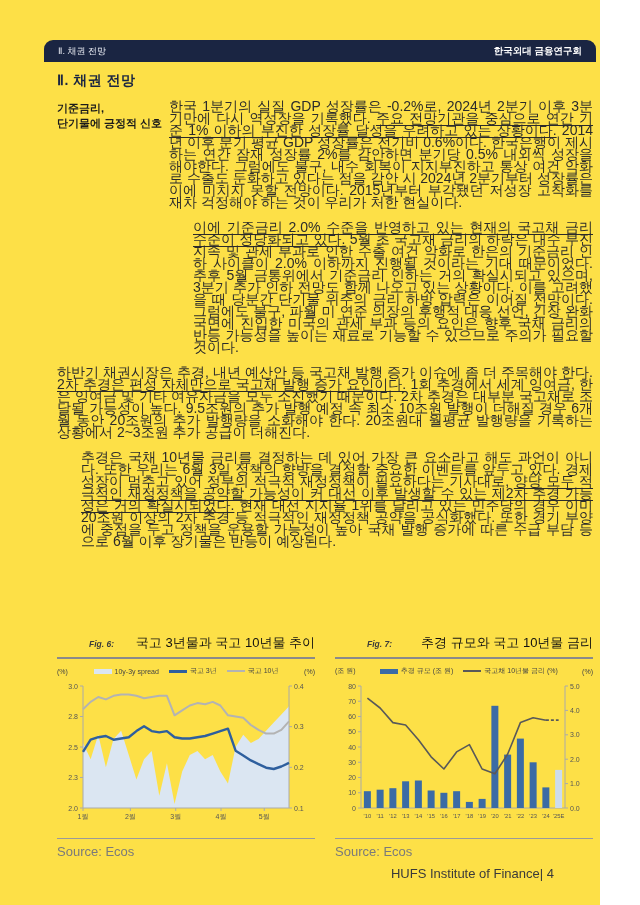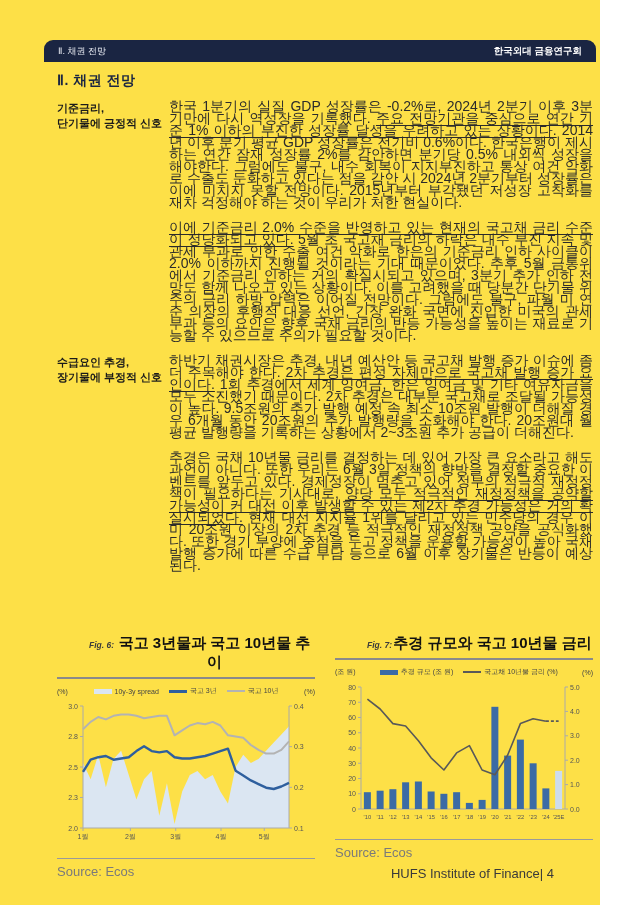--- a/index.html
+++ b/index.html
@@ -21,31 +21,31 @@
 
   
   .content { position:absolute; left:57px; top:100px; width:536px; }
   .row { display:flex; align-items:flex-start; }
   .row + .row { margin-top:13px; }
   .sidebar { width:112px; flex:0 0 112px; font-size:11px; font-weight:bold; color:#1a1a1a;
              line-height:14.5px; padding-top:1px; }
   .paras { flex:1; }
   .para { font-size:14px; line-height:12px; text-align:justify; color:#2b2b2b;
           word-break:break-all; }
-  .para + .para { margin-top:13px; }
+  .para + .para { margin-top:13px;margin-left:24px; }
   .para span.u { text-decoration:underline; text-underline-offset:2px; }
 
   
   .figures { position:absolute; left:57px; top:634px; width:536px;
              display:flex; justify-content:space-between; }
   .figbox { width:258px; }
   .figcap { display:flex; align-items:baseline; padding:0 0 5px 0; }
   .figlabel { font-size:8.5px; font-style:italic; font-weight:bold; color:#3c3c3c;
               margin-left:32px; }
-  .figtitle { flex:1; text-align:center; font-size:15px; font-weight:bold; color:#111; }
+  .figtitle { flex:1; text-align:right; font-size:13px; font-weight:normal; color:#111; }
   .figrule { border-top:2px solid #8a8a8a; margin-bottom:5px; }
   .legend { display:flex; align-items:center; justify-content:space-between;
             font-size:7px; color:#444; height:14px; margin-bottom:2px; }
   .legend .items { display:flex; align-items:center; gap:10px; flex:1; justify-content:center; }
   .legend .item { display:flex; align-items:center; gap:3px; }
   .sw-area { width:18px; height:5px; background:#dbe6f2; display:inline-block; }
   .sw-blue { width:18px; height:3px; background:#2e5f9e; display:inline-block; }
   .sw-gray { width:18px; height:2px; background:#b3b3b3; display:inline-block; }
   .sw-bar  { width:18px; height:5px; background:#3b6ba5; display:inline-block; }
   .sw-dline{ width:18px; height:1.6px; background:#595959; display:inline-block; }
@@ -74,24 +74,20 @@
         <div>기준금리,</div>
         <div>단기물에 긍정적 신호</div>
       </div>
       <div class="paras">
         <div class="para"><span>한국 1분기의 실질 GDP 성장률은 -0.2%로, 2024년 2분기 이후 3분기만에 다시 역성장을 기록했다. </span><span class="u">주요 전망기관을 중심으로 연간 기준 1% 이하의 부진한 성장률 달성을 우려하고 있는 상황이다.</span><span> 2014년 이후 분기 평균 GDP 성장률은 전기비 0.6%이다. 한국은행이 제시하는 연간 잠재 성장률 2%를 감안하면 분기당 0.5% 내외씩 성장을 해야한다. 그럼에도 불구, 내수 회복이 지지부진하고 통상 여건 악화로 수출도 둔화하고 있다는 점을 감안 시 2024년 2분기부터 성장률은 이에 미치지 못할 전망이다. 2015년부터 부각됐던 저성장 고착화를 재차 걱정해야 하는 것이 우리가 처한 현실이다.</span></div>
         <div class="para"><span class="u">이에 기준금리 2.0% 수준을 반영하고 있는 현재의 국고채 금리 수준이 정당화되고 있다.</span><span> 5월 초 국고채 금리의 하락은 내수 부진 지속 및 관세 부과로 인한 수출 여건 악화로 한은의 기준금리 인하 사이클이 2.0% 이하까지 진행될 것이라는 기대 때문이었다. 추후 5월 금통위에서 기준금리 인하는 거의 확실시되고 있으며, 3분기 추가 인하 전망도 함께 나오고 있는 상황이다. 이를 고려했을 때 당분간 단기물 위주의 금리 하방 압력은 이어질 전망이다. 그럼에도 불구, 파월 미 연준 의장의 후행적 대응 선언, 긴장 완화 국면에 진입한 미국의 관세 부과 등의 요인은 향후 국채 금리의 반등 가능성을 높이는 재료로 기능할 수 있으므로 주의가 필요할 것이다.</span></div>
       </div>
     </div>
 
     <div class="row">
-      <div class="sidebar">
-        <div>수급요인 추경,</div>
-        <div>장기물에 부정적 신호</div>
-      </div>
       <div class="paras">
         <div class="para"><span>하반기 채권시장은 추경, 내년 예산안 등 국고채 발행 증가 이슈에 좀 더 주목해야 한다. </span><span class="u">2차 추경은 편성 자체만으로 국고채 발행 증가 요인이다.</span><span> 1회 추경에서 세계 잉여금, 한은 잉여금 및 기타 여유자금을 모두 소진했기 때문이다. 2차 추경은 대부분 국고채로 조달될 가능성이 높다. 9.5조원의 추가 발행 예정 속 최소 10조원 발행이 더해질 경우 6개월 동안 20조원의 추가 발행량을 소화해야 한다. 20조원대 월평균 발행량을 기록하는 상황에서 2~3조원 추가 공급이 더해진다.</span></div>
         <div class="para"><span>추경은 국채 10년물 금리를 결정하는 데 있어 가장 큰 요소라고 해도 과언이 아니다. 또한 우리는 6월 3일 정책의 향방을 결정할 중요한 이벤트를 앞두고 있다. 경제성장이 멈추고 있어 정부의 적극적 재정정책이 필요하다는 기사대로, </span><span class="u">양당 모두 적극적인 재정정책을 공약할 가능성이 커 대선 이후 발생할 수 있는 제2차 추경 가능성은 거의 확실시되었다.</span><span> 현재 대선 지지율 1위를 달리고 있는 민주당의 경우 이미 20조원 이상의 2차 추경 등 적극적인 재정정책 공약을 공식화했다. 또한 경기 부양에 중점을 두고 정책을 운용할 가능성이 높아 국채 발행 증가에 따른 수급 부담 등으로 6월 이후 장기물은 반등이 예상된다.</span></div>
       </div>
     </div>
   </div>
 
   <div class="figures">
 
     <div class="figbox">

